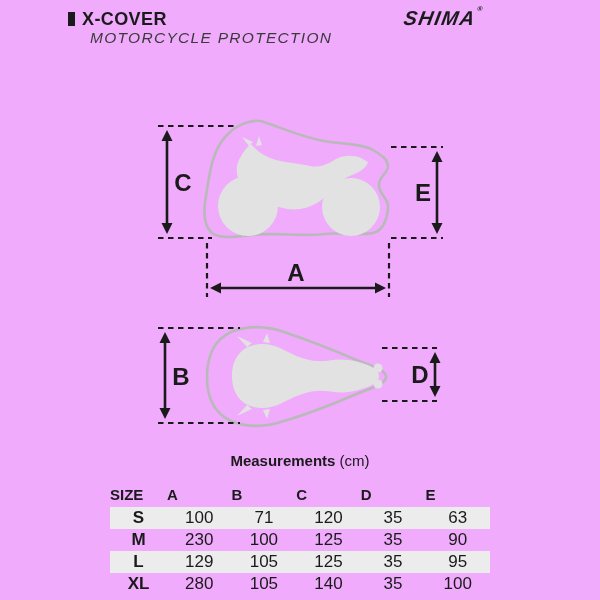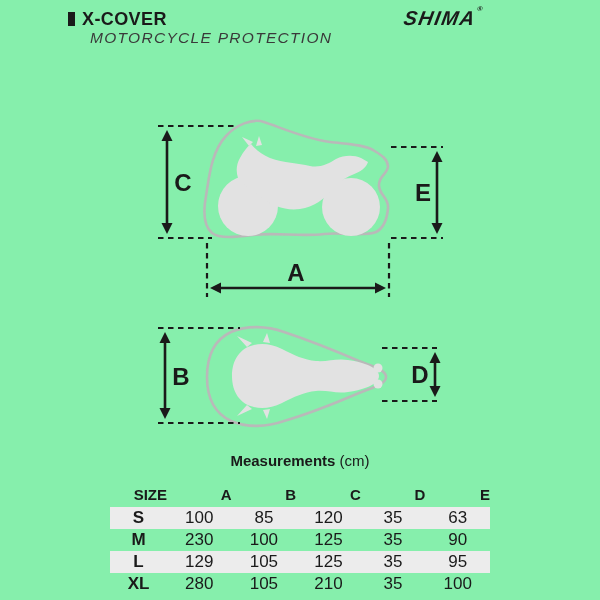--- a/index.html
+++ b/index.html
@@ -1,17 +1,17 @@
 <!DOCTYPE html>
 <html><head>
 <meta charset="utf-8">
 <style>
   html,body{margin:0;padding:0;background:#fff;}
   .page{
-    position:relative;width:600px;height:600px;background:#86efac;
+    position:relative;width:600px;height:600px;background:#f0abfc;
     font-family:"Liberation Sans","DejaVu Sans",sans-serif;color:#1a1a1a;overflow:hidden;
   }
   
   .bar-icon{position:absolute;left:68px;top:12px;width:7px;height:14px;background:#1a1a1a;}
   .product-title{
     position:absolute;left:82px;top:9px;margin:0;font-size:18px;font-weight:bold;
     letter-spacing:.4px;color:#1a1a1a;
   }
   .product-subtitle{
     position:absolute;left:90px;top:29px;font-size:15.5px;font-weight:400;
@@ -33,21 +33,21 @@
   .tbl-title{
     position:absolute;left:110px;top:452px;width:380px;text-align:center;
     font-size:15px;color:#1a1a1a;
   }
   .tbl-title .b{font-weight:bold;}
   .size-table{
     position:absolute;left:110px;top:481px;width:380px;
     border-collapse:collapse;table-layout:fixed;
   }
   .size-table th{
-    font-size:15px;font-weight:bold;height:26px;text-align:right;
+    font-size:15px;font-weight:bold;height:26px;text-align:left;
     vertical-align:middle;padding:0;color:#1a1a1a;
   }
   .size-table td{
     font-size:17px;height:22px;text-align:center;vertical-align:middle;
     padding:0;color:#1a1a1a;
   }
   .size-table td.size{font-weight:bold;}
   .size-table tr.striped{background:#ececec;}
   .col-size{width:15%;}
   .col-val{width:17%;}
@@ -177,21 +177,21 @@
         <th>B</th>
         <th>C</th>
         <th>D</th>
         <th>E</th>
       </tr>
     </thead>
     <tbody>
       <tr class="striped">
         <td class="size">S</td>
         <td>100</td>
-        <td>85</td>
+        <td>71</td>
         <td>120</td>
         <td>35</td>
         <td>63</td>
       </tr>
       <tr>
         <td class="size">M</td>
         <td>230</td>
         <td>100</td>
         <td>125</td>
         <td>35</td>
@@ -202,20 +202,20 @@
         <td>129</td>
         <td>105</td>
         <td>125</td>
         <td>35</td>
         <td>95</td>
       </tr>
       <tr>
         <td class="size">XL</td>
         <td>280</td>
         <td>105</td>
-        <td>210</td>
+        <td>140</td>
         <td>35</td>
         <td>100</td>
       </tr>
     </tbody>
   </table>
 
 </div>
 
 </body></html>

